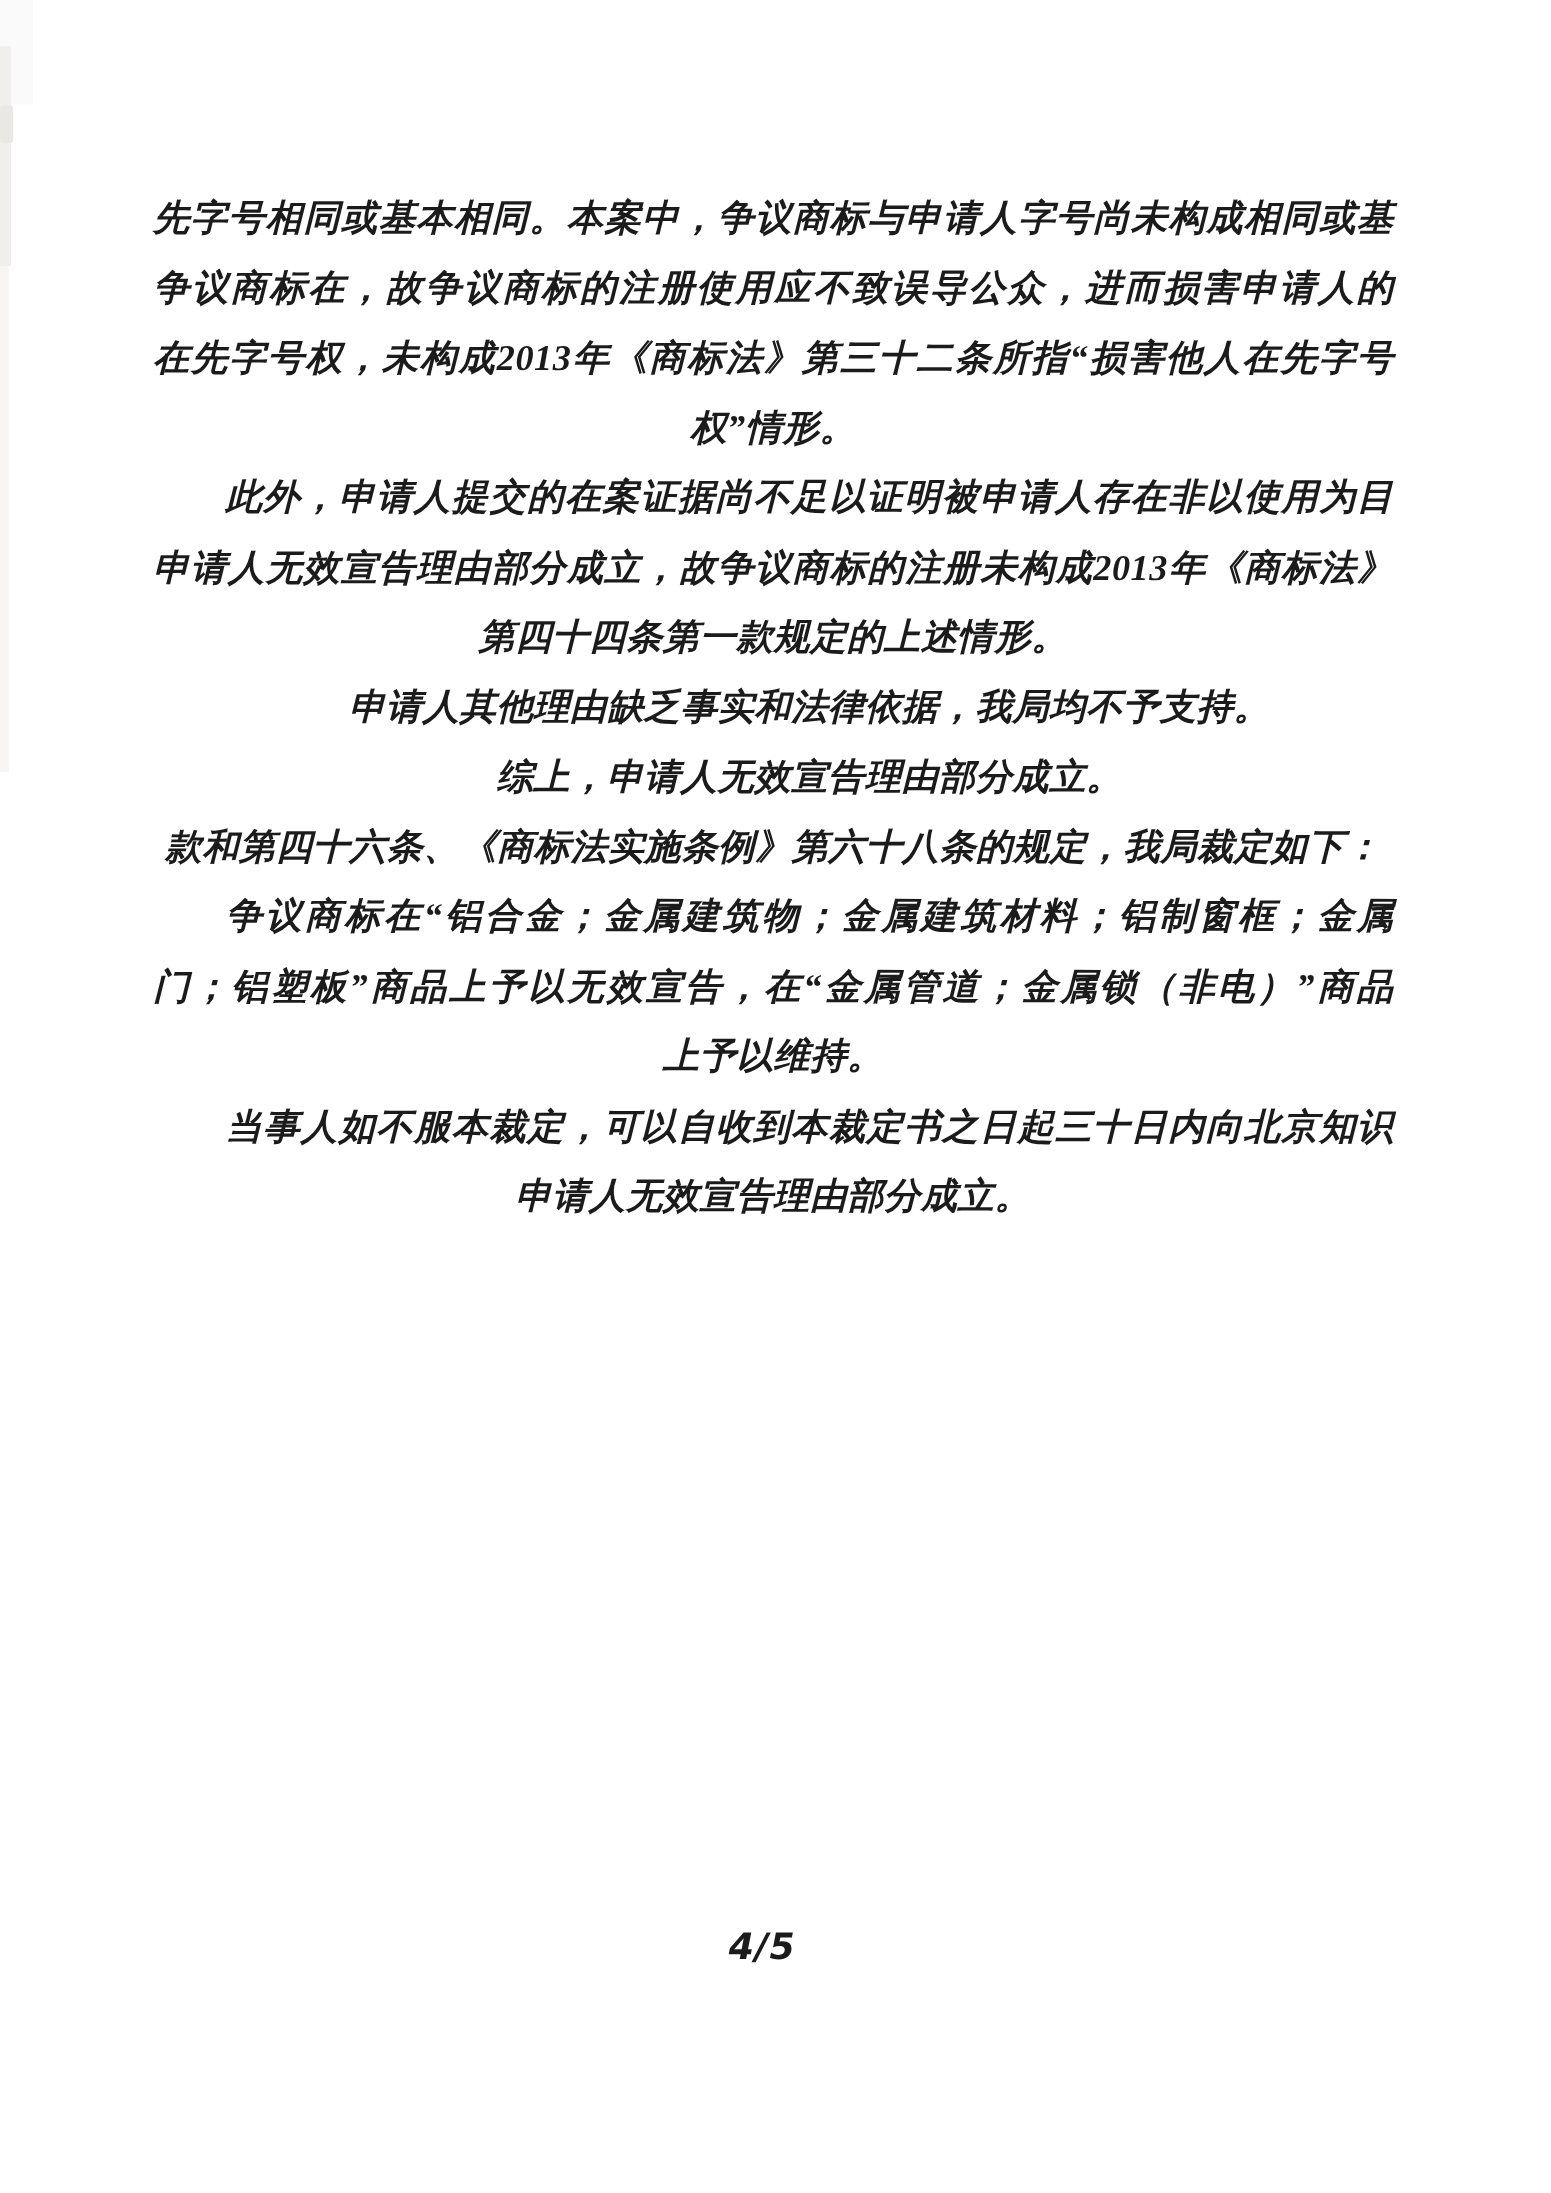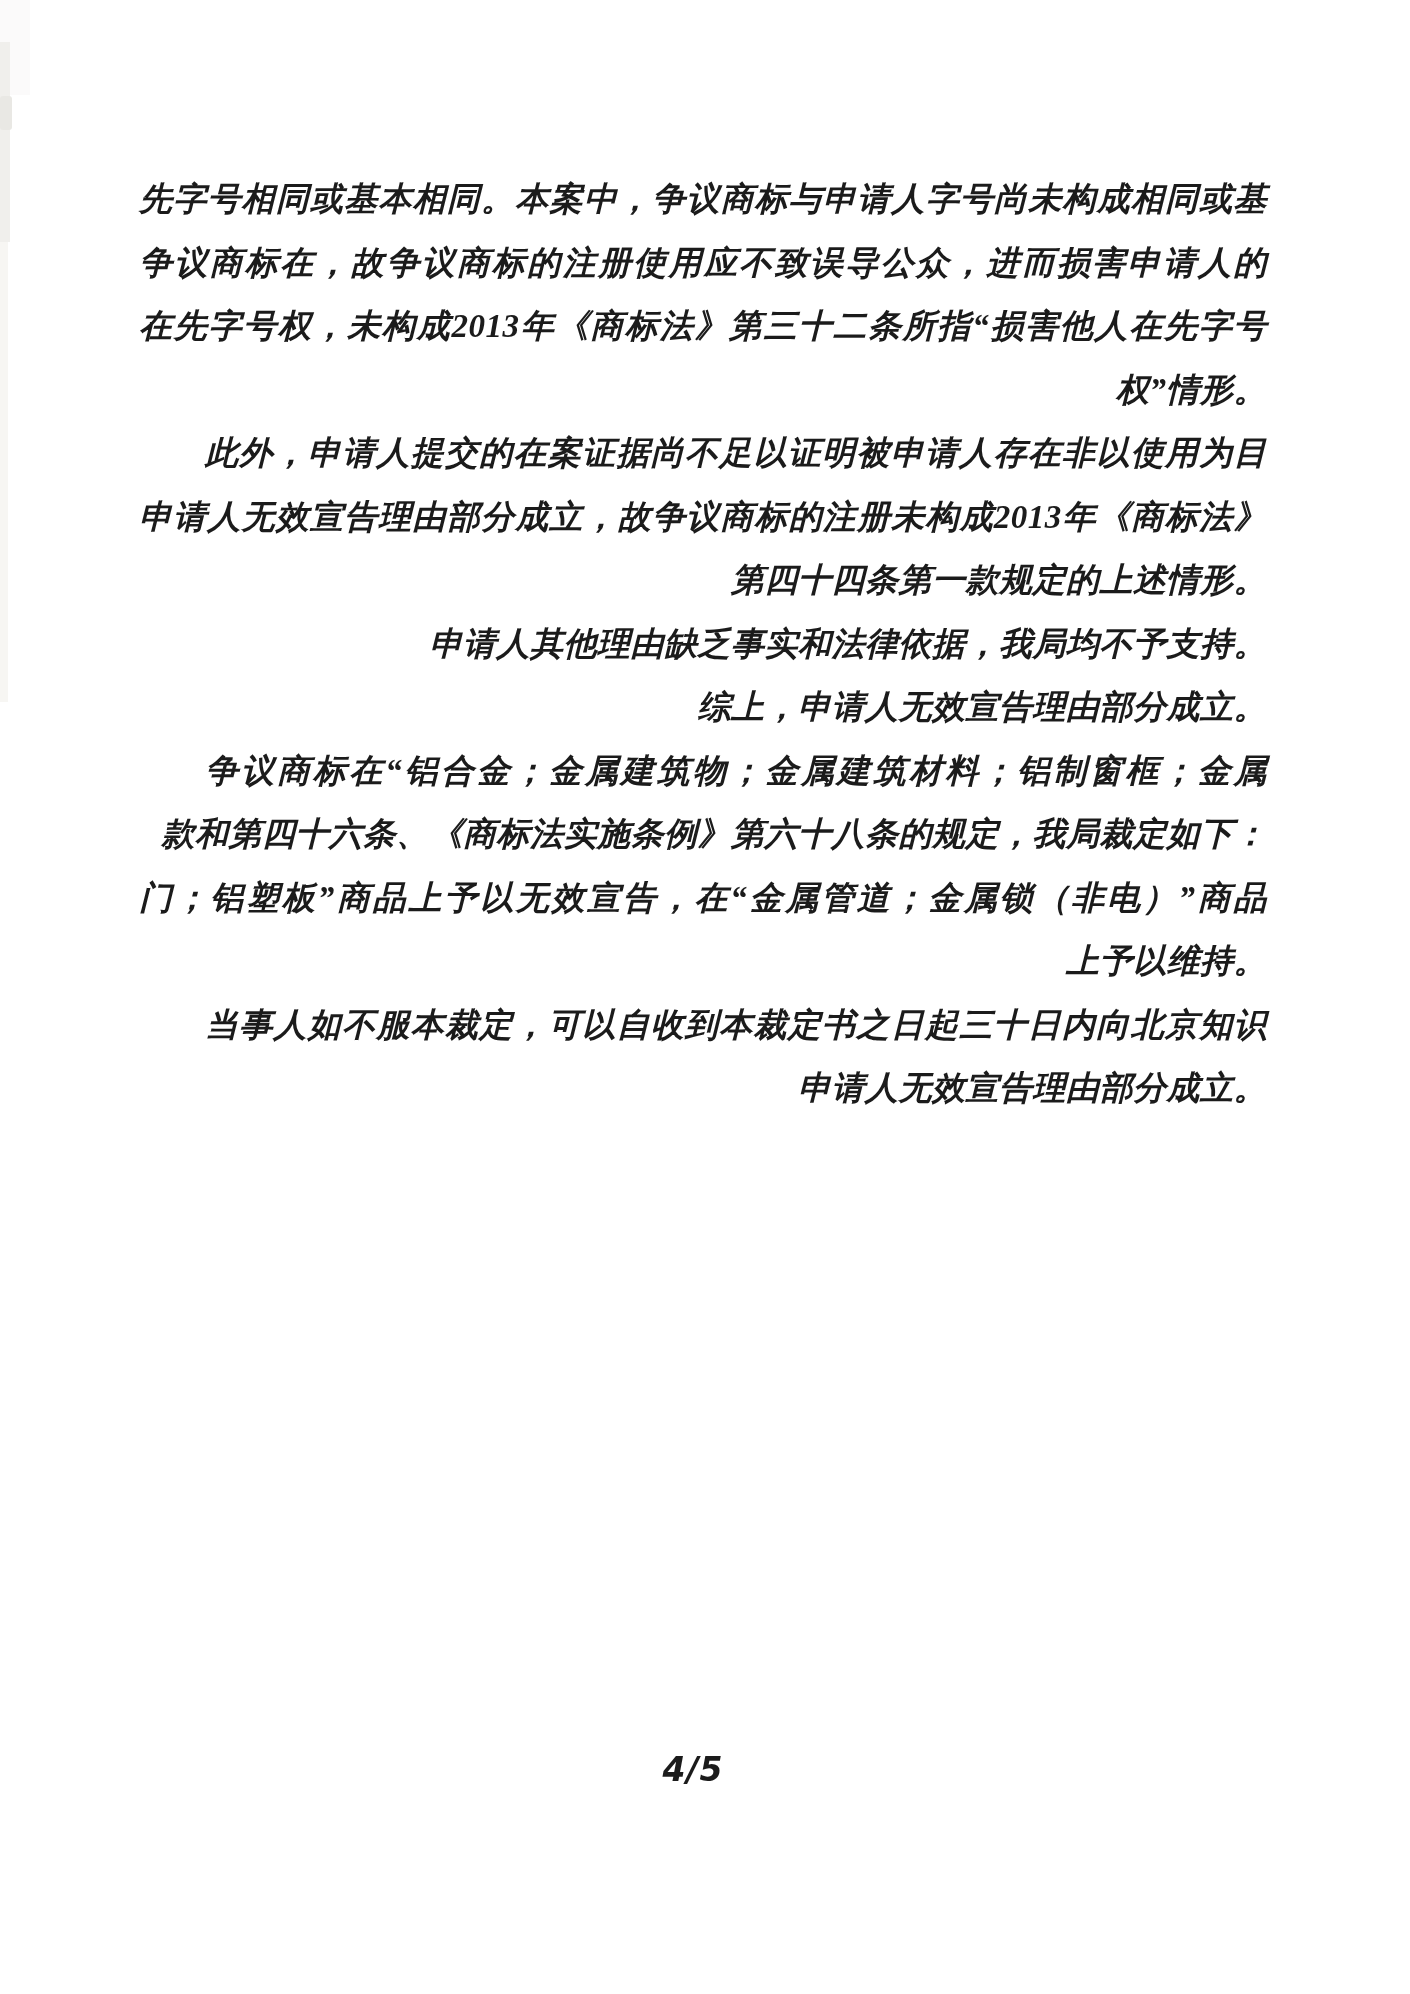--- a/index.html
+++ b/index.html
@@ -52,21 +52,21 @@
     width: 1128px;
   }
   .line {
     font-size: 33px;
     line-height: 63.5px;
     height: 63.5px;
     font-weight: 600;
     letter-spacing: 0.5px;
     white-space: normal;
     overflow: visible;
-    text-align: right;
+    text-align: center;
   }
   .line.just {
     text-align: justify;
     text-align-last: justify;
     text-justify: inter-character;
   }
   .line.ind {
     text-indent: 66px;
   }
   .page-number {
@@ -96,22 +96,22 @@
   <div class="text-block">
       <div class="line just">先字号相同或基本相同。本案中，争议商标与申请人字号尚未构成相同或基</div>
       <div class="line just">争议商标在，故争议商标的注册使用应不致误导公众，进而损害申请人的</div>
       <div class="line just">在先字号权，未构成2013年《商标法》第三十二条所指“损害他人在先字号</div>
       <div class="line">权”情形。</div>
       <div class="line just ind">此外，申请人提交的在案证据尚不足以证明被申请人存在非以使用为目</div>
       <div class="line just">申请人无效宣告理由部分成立，故争议商标的注册未构成2013年《商标法》</div>
       <div class="line">第四十四条第一款规定的上述情形。</div>
       <div class="line ind">申请人其他理由缺乏事实和法律依据，我局均不予支持。</div>
       <div class="line ind">综上，申请人无效宣告理由部分成立。</div>
+      <div class="line">款和第四十六条、《商标法实施条例》第六十八条的规定，我局裁定如下：</div>
       <div class="line just ind">争议商标在“铝合金；金属建筑物；金属建筑材料；铝制窗框；金属</div>
-      <div class="line">款和第四十六条、《商标法实施条例》第六十八条的规定，我局裁定如下：</div>
       <div class="line just">门；铝塑板”商品上予以无效宣告，在“金属管道；金属锁（非电）”商品</div>
       <div class="line">上予以维持。</div>
       <div class="line just ind">当事人如不服本裁定，可以自收到本裁定书之日起三十日内向北京知识</div>
       <div class="line">申请人无效宣告理由部分成立。</div>
     </div>
 
   <div class="page-number">4/5</div>
 
 </div>
 

